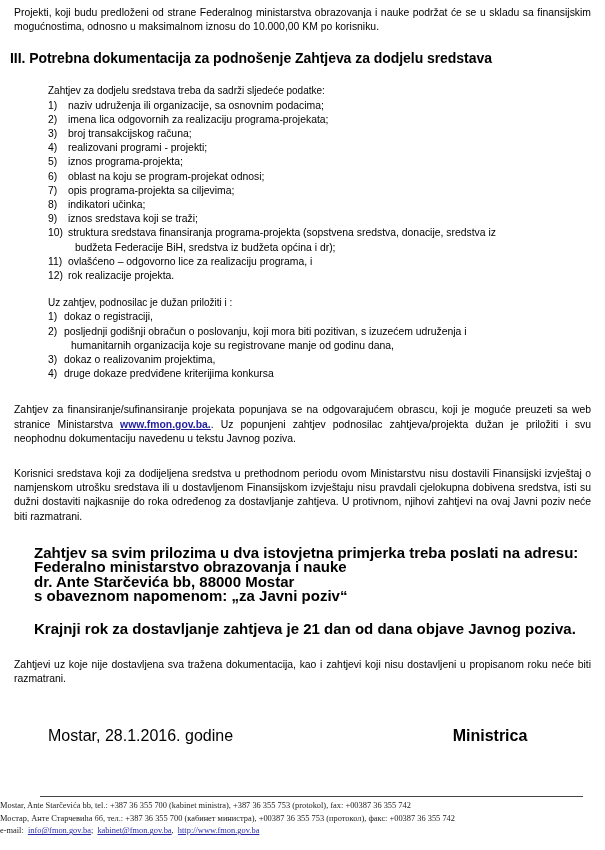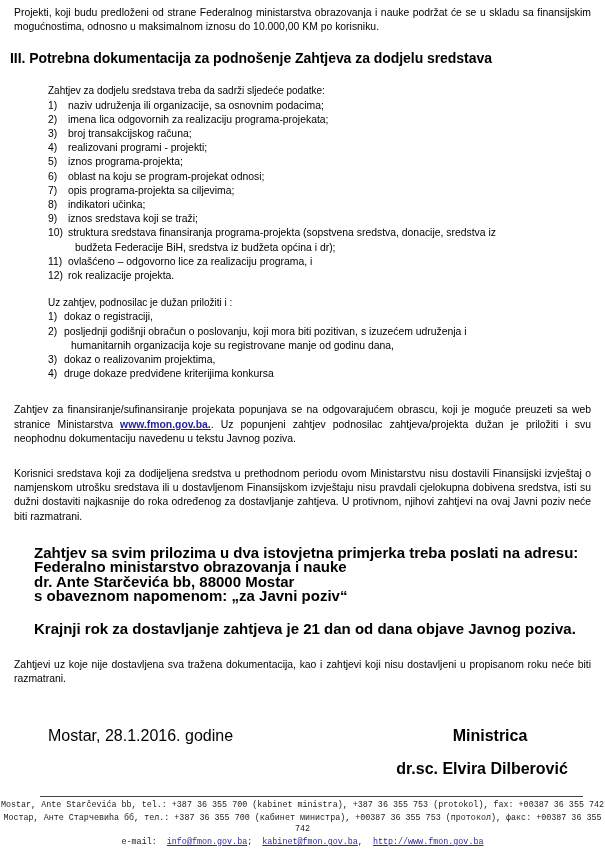--- a/index.html
+++ b/index.html
@@ -127,22 +127,21 @@
     left: 0;
     top: 796px;
     width: 605px;
   }
   .footer hr {
     border: none;
     border-top: 1px solid #444444;
     margin: 0 22px 0 40px;
   }
   .footer .fline {
-    text-align: center;
-    font-family: Liberation Mono, monospace;
+    font-family: Liberation Serif, serif;
     font-size: 8.4px;
     line-height: 11.6px;
     color: #1a1a1a;
     padding-top: 1px;
   }
   .footer .fline.first { padding-top: 3px; }
   .footer a.flink {
     color: #2a2aa8;
     text-decoration: underline;
   }
@@ -212,21 +211,21 @@
 
     <div class="spacer-lg"></div>
 
     <p class="para">Zahtjevi uz koje nije dostavljena sva tražena dokumentacija, kao i zahtjevi koji nisu dostavljeni u propisanom roku  neće biti razmatrani.</p>
 
     <div class="spacer-xl"></div>
     <div class="spacer-md"></div>
 
     <div class="signature-row">
       <div class="sig-left">Mostar, 28.1.2016. godine</div>
-      <div class="sig-right"><span>Ministrica</span><span class="line2">dr.sc. Elvira Dilberović</span></div>
+      <div class="sig-right"><span>Ministrica</span></div>
     </div>
 
   </div>
 
   <div class="footer">
     <hr>
     <div class="fline first">Mostar, Ante Starčevića bb, tel.: +387 36 355 700 (kabinet ministra),  +387 36 355 753 (protokol),  fax: +00387 36 355 742</div>
     <div class="fline">Мостар,  Анте Старчевиһа бб, тел.: +387 36 355 700 (кабинет министра), +00387 36 355 753 (протокол),  факс: +00387 36 355 742</div>
     <div class="fline"><span>e-mail:</span>&nbsp;&nbsp;<a class="flink" href="#">info@fmon.gov.ba</a><span class="sep">;</span>&nbsp;&nbsp;<a class="flink" href="#">kabinet@fmon.gov.ba</a><span class="sep">,</span>&nbsp;&nbsp;<a class="flink" href="#">http://www.fmon.gov.ba</a></div>
   </div>

